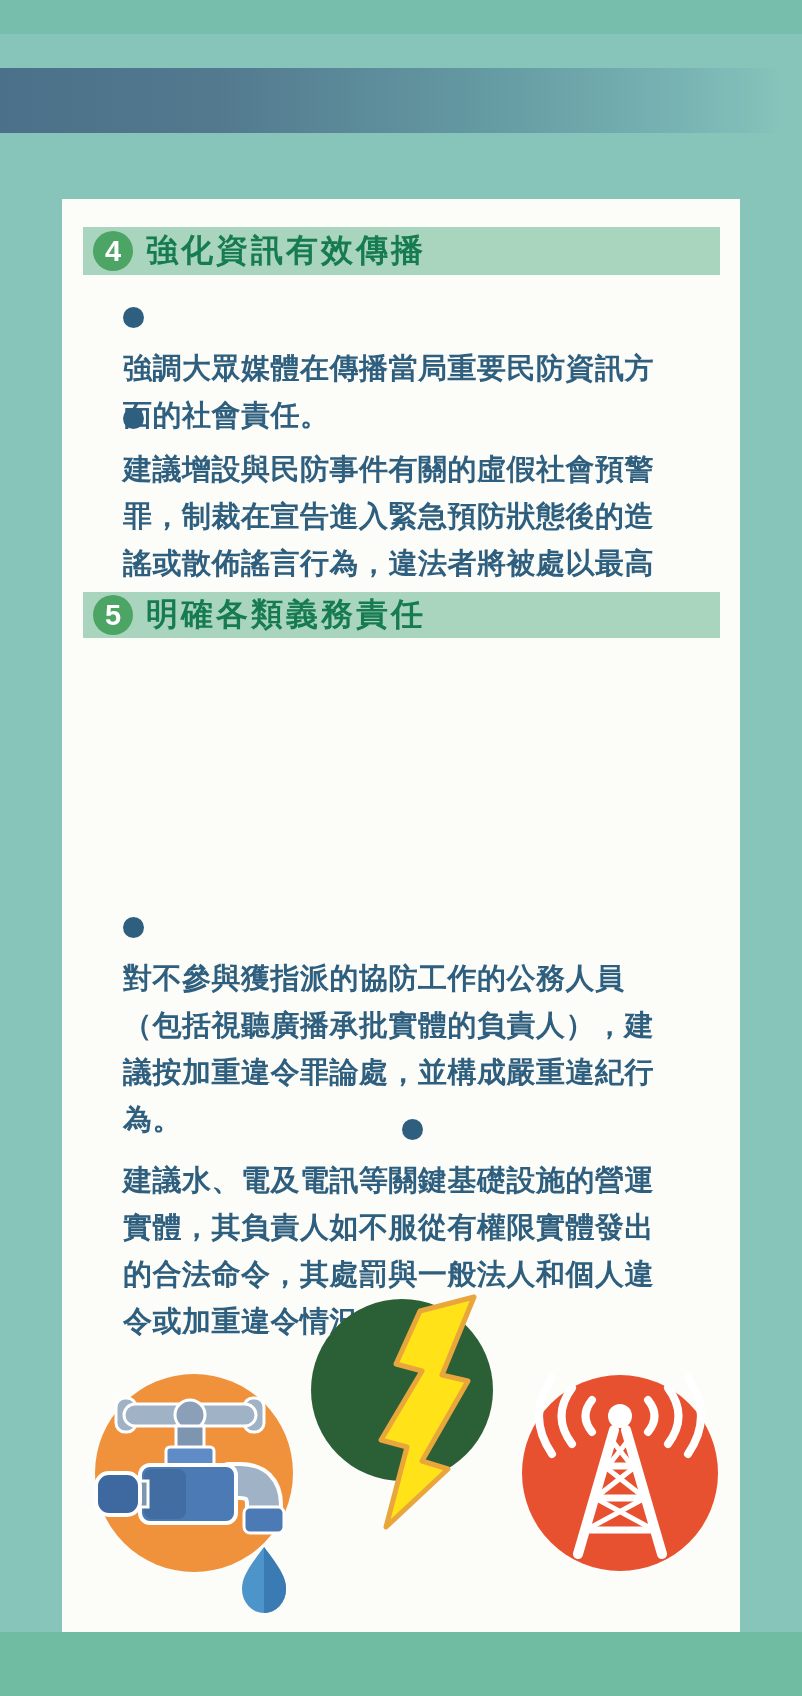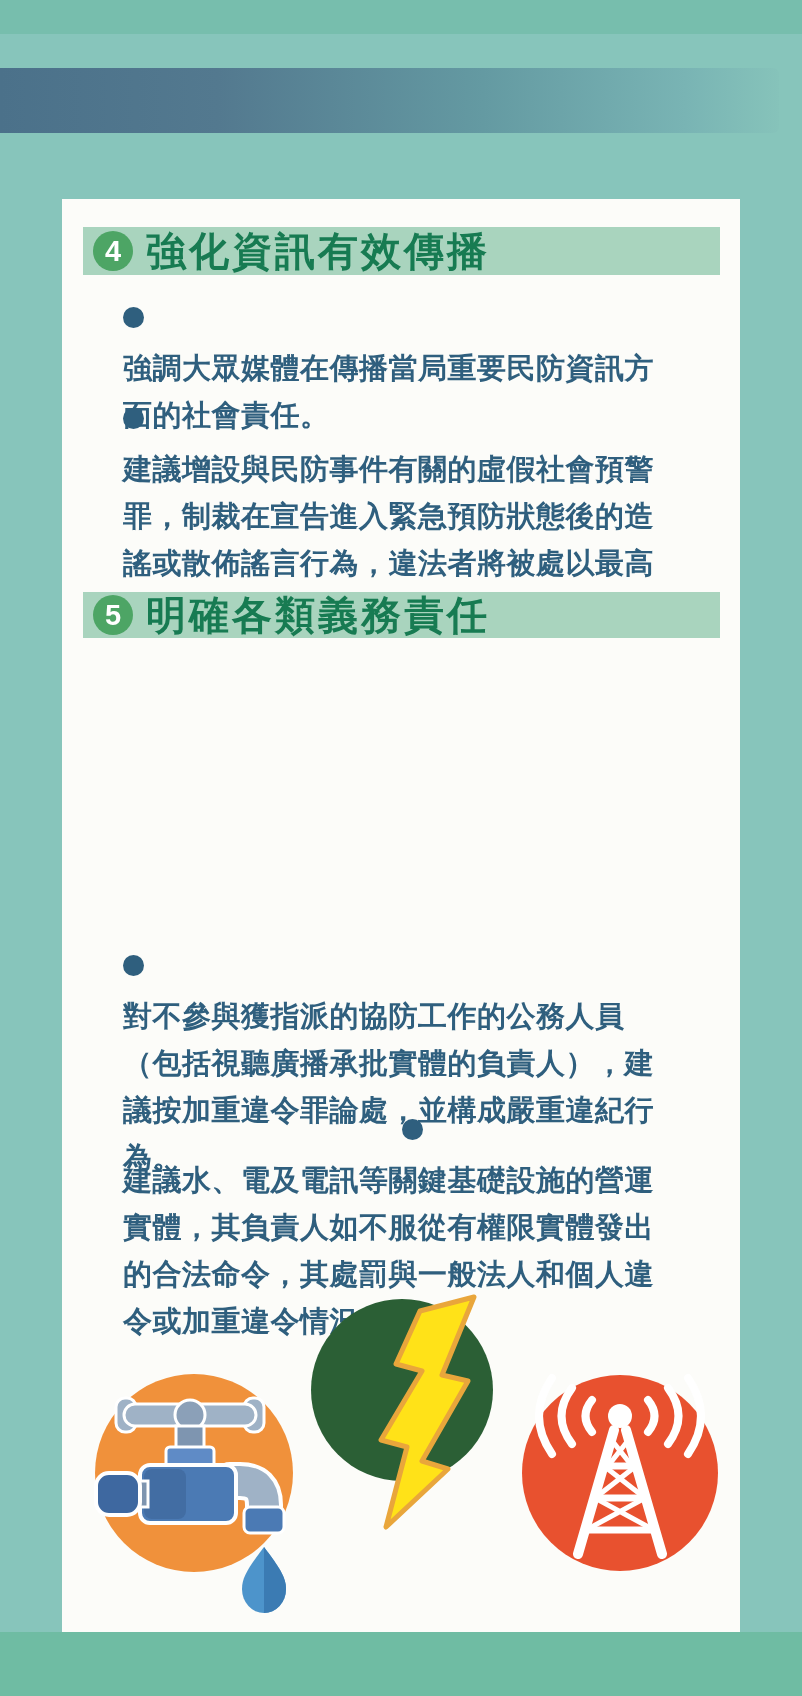--- a/index.html
+++ b/index.html
@@ -18,21 +18,21 @@
   .page{position:relative;width:802px;height:1696px;background:var(--page-bg);overflow:hidden;}
   .top-strip{position:absolute;left:0;top:0;width:802px;height:34px;background:var(--top-strip);}
   .grad-bar{position:absolute;left:0;top:68px;width:779px;height:65px;border-radius:0 6px 6px 0;
     background:linear-gradient(to right,#4B718A 0%,#53798F 28%,#649AA2 62%,#79B4B4 88%,#86C3BA 100%);}
   .footer-band{position:absolute;left:0;top:1632px;width:802px;height:64px;background:var(--footer);}
   .card{position:absolute;left:62px;top:199px;width:678px;height:1433px;background:var(--card-bg);}
   .hbar{position:absolute;left:21px;width:637px;height:48px;background:var(--hl);
     display:flex;align-items:center;gap:13px;padding-left:10px;box-sizing:border-box;}
   .badge{width:40px;height:40px;border-radius:50%;background:var(--badge);color:#FFFFFF;
     font-weight:bold;font-size:29px;display:flex;align-items:center;justify-content:center;flex:none;}
-  .htxt{color:var(--hgreen);font-size:40px;font-weight:bold;letter-spacing:3px;white-space:nowrap;}
+  .htxt{color:var(--hgreen);font-size:32px;font-weight:bold;letter-spacing:3px;white-space:nowrap;}
   .bullet{position:absolute;left:61px;display:flex;gap:17px;flex-direction:column;}
   .dot{width:21px;height:21px;border-radius:50%;background:var(--text);flex:none;margin-top:13px;}
   .btxt{font-size:29px;font-weight:bold;color:var(--text);line-height:47px;
     white-space:pre-line;width:578px;letter-spacing:0.5px;}
   .icon-svg{position:absolute;}
 </style>
 </head>
 <body>
 
 <div class="page">
@@ -59,21 +59,21 @@
 罪，制裁在宣告進入緊急預防狀態後的造
 謠或散佈謠言行為，違法者將被處以最高
 三年徒刑。</span>
     </div>
 
     <div class="hbar" style="top:393px;height:46px;">
       <span class="badge">5</span>
       <span class="htxt">明確各類義務責任</span>
     </div>
 
-    <div class="bullet" style="top:743px;">
+    <div class="bullet" style="top:705px;">
       <span class="dot"></span>
       <span class="btxt">對不參與獲指派的協防工作的公務人員
 （包括視聽廣播承批實體的負責人），建
 議按加重違令罪論處，並構成嚴重違紀行
 為。</span>
     </div>
     <div class="bullet" style="top:907px;align-items:center;">
       <span class="dot"></span>
       <span class="btxt">建議水、電及電訊等關鍵基礎設施的營運
 實體，其負責人如不服從有權限實體發出

